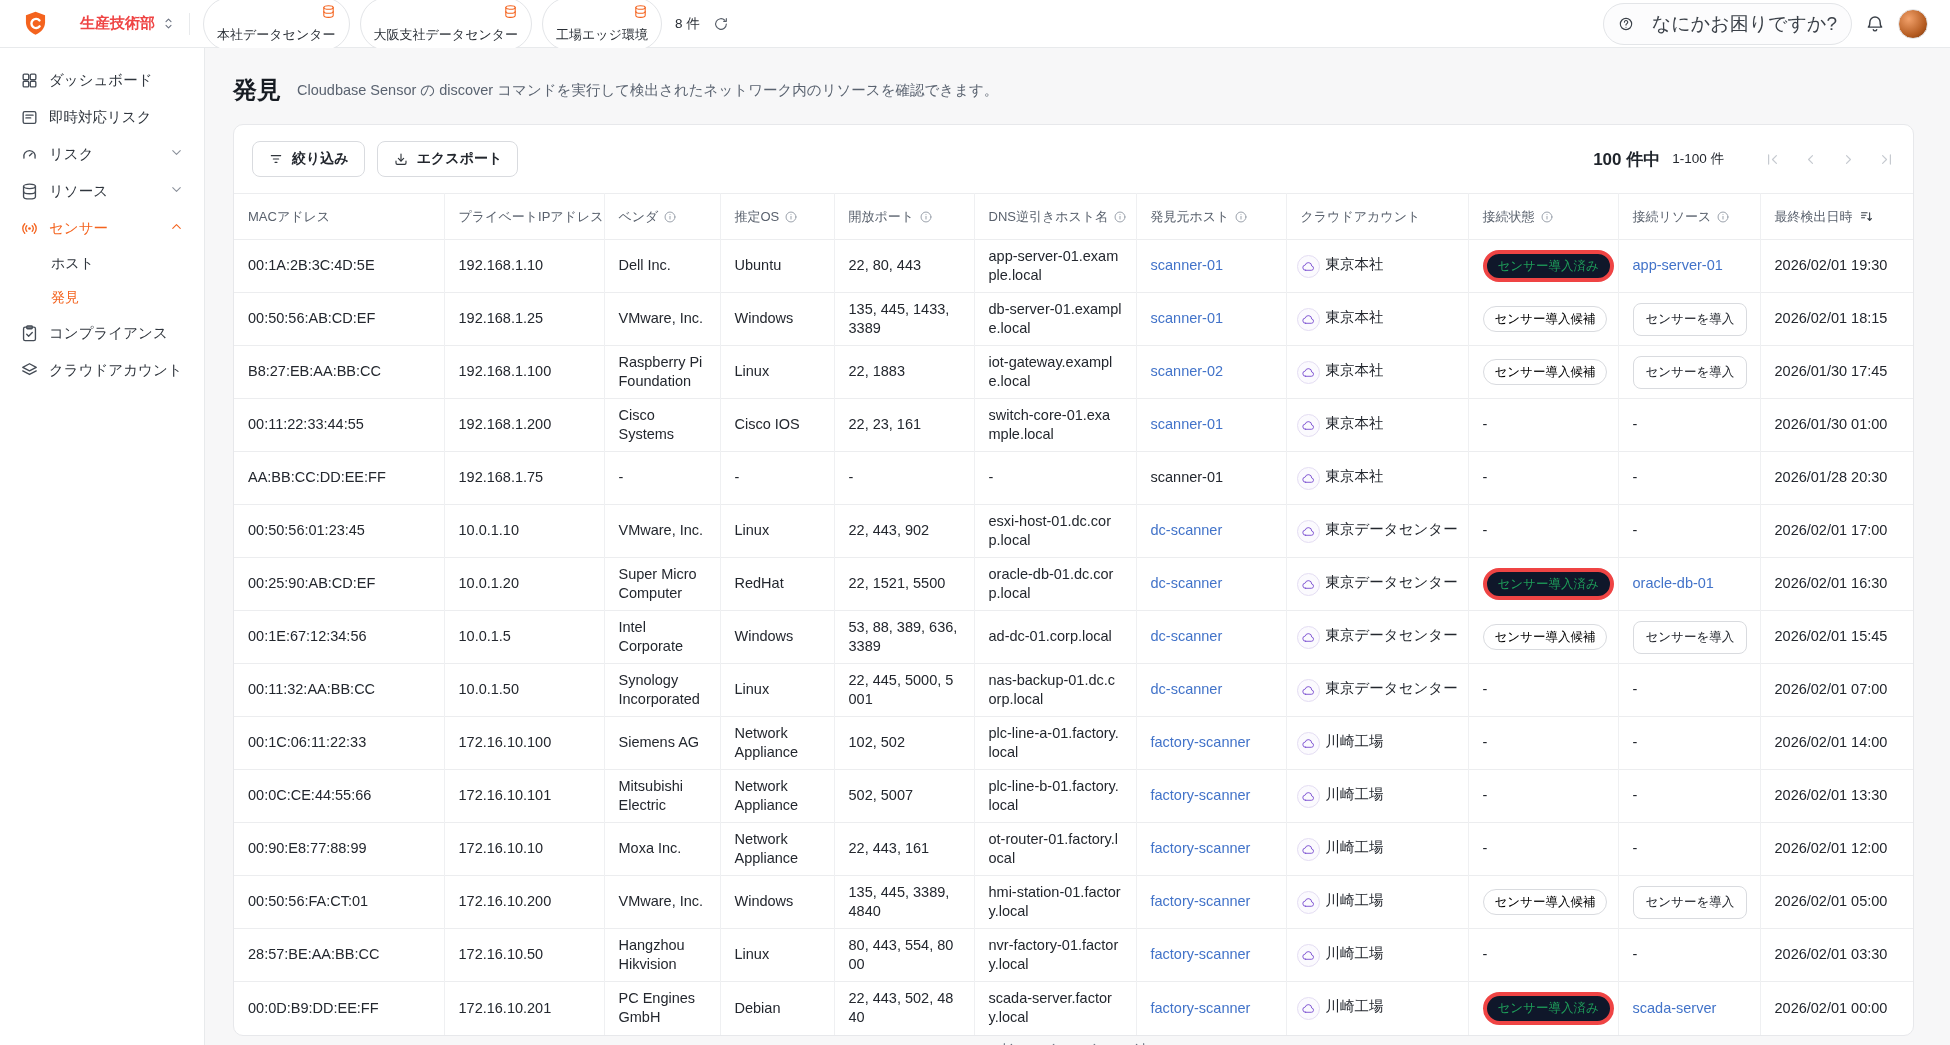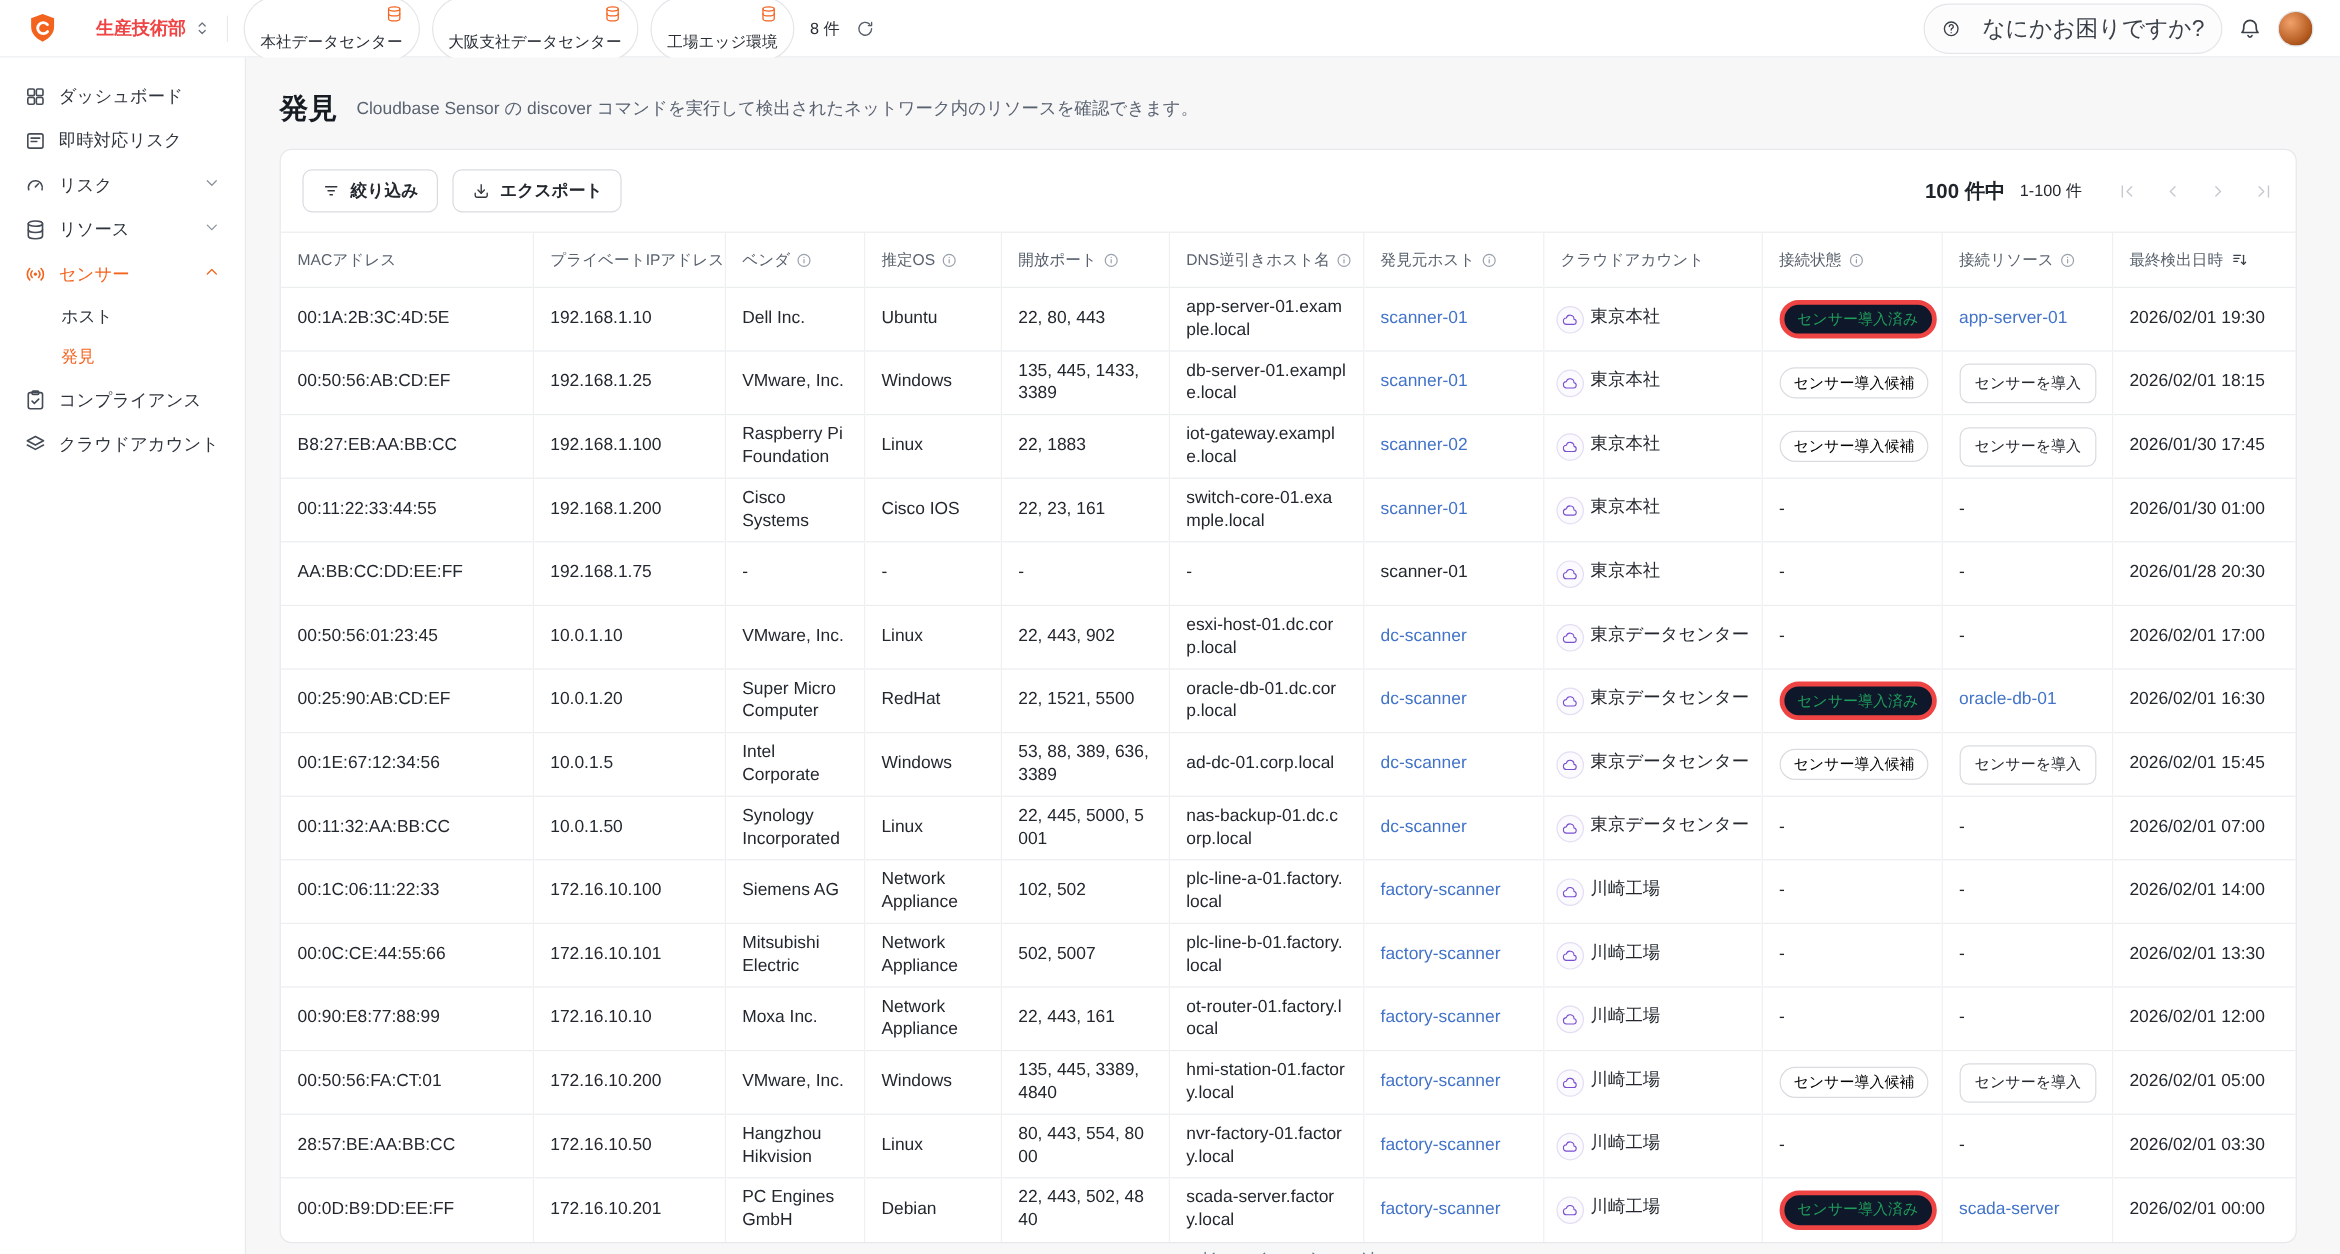--- a/index.html
+++ b/index.html
@@ -47,21 +47,21 @@
   
   .main{flex:1;background:#F7F7F8;padding:26px 36px 0 28px;overflow:hidden;}
   .page-head{display:flex;align-items:center;gap:16px;}
   .page-head h1{font-size:24px;font-weight:700;color:#171C23;}
   .page-head p{font-size:14.5px;color:#5A6370;}
   .card{margin-top:18px;background:#fff;border:1px solid #E7E8EB;border-radius:10px;overflow:hidden;}
   .toolbar{display:flex;align-items:center;gap:12px;padding:16px 18px;}
   .btn{display:flex;align-items:center;gap:8px;background:#fff;border:1px solid #D9DBDF;border-radius:8px;padding:8px 15px;font-size:14px;font-weight:600;color:#23272E;cursor:pointer;font-family:inherit;}
   .btn .ic{width:16px;height:16px;color:#30353C;}
   .pg-total{font-size:17px;font-weight:700;color:#1F242B;}
-  .pg-range{font-size:13.5px;color:#23272E;margin-right:8px;}
+  .pg-range{font-size:13.5px;color:#23272E;margin-right:19px;}
   .pgbtn{width:17px;height:17px;color:#C6CAD0;margin-left:9px;cursor:pointer;}
 
   
   table.grid{width:100%;border-collapse:collapse;table-layout:fixed;}
   .grid th{font-size:13px;font-weight:400;color:var(--text-mid);text-align:left;padding:0 14px;height:46px;border-top:1px solid #ECEDEF;border-right:1px solid var(--grid-line);white-space:nowrap;overflow:hidden;}
   .grid th:last-child,.grid td:last-child{border-right:none;}
   .grid th .info{width:14px;height:14px;color:#9AA1AB;margin-left:5px;vertical-align:-3px;}
   .grid th .sort{width:15px;height:15px;color:#3A4048;margin-left:6px;vertical-align:-3px;}
   .grid td{font-size:14.5px;color:#23272E;padding:6px 14px;height:53px;border-top:1px solid #ECEDEF;border-right:1px solid var(--grid-line);vertical-align:middle;line-height:1.32;}
   td.wrap{word-break:break-all;}

